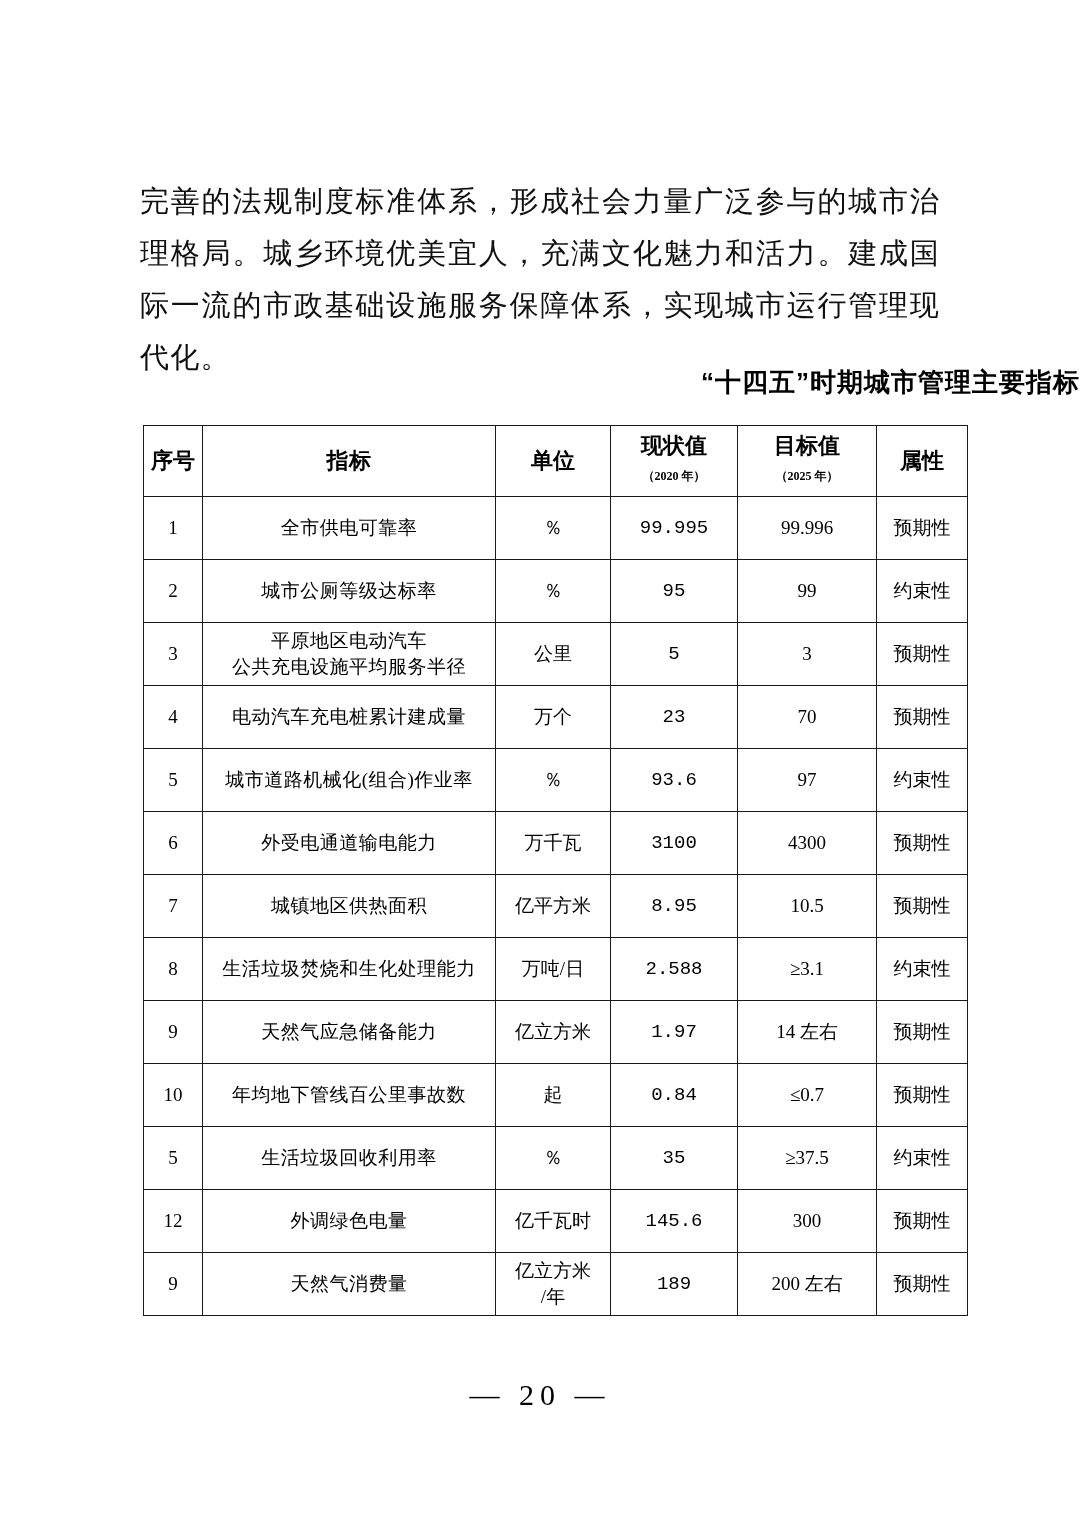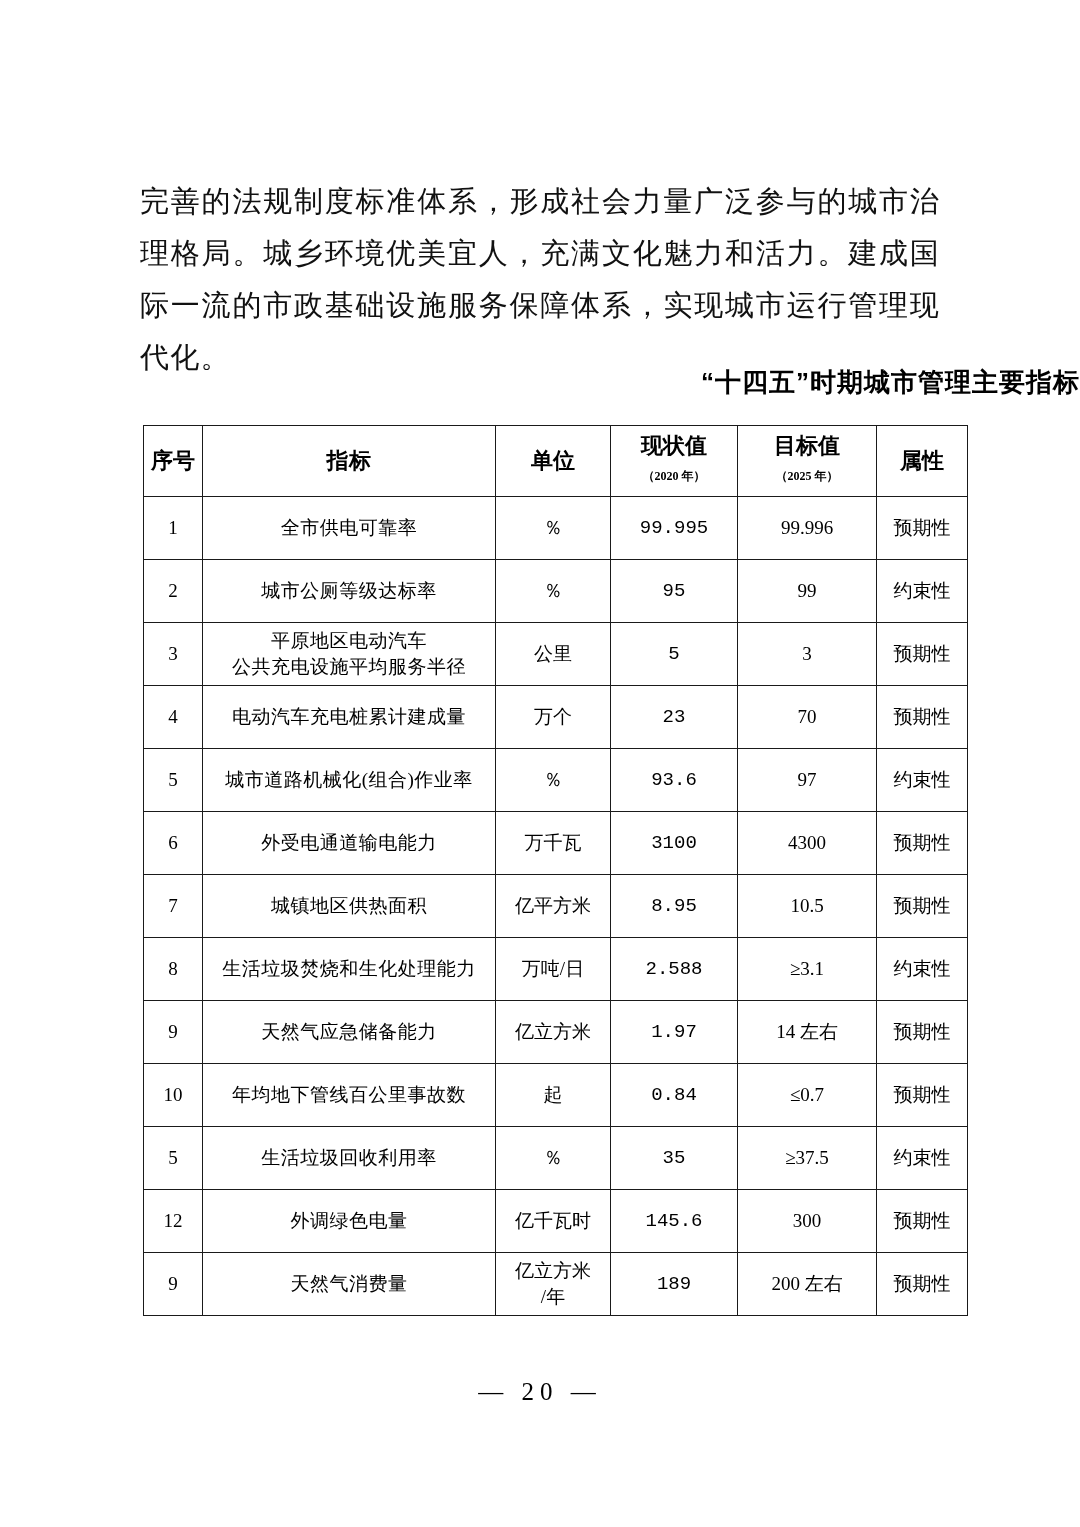--- a/index.html
+++ b/index.html
@@ -91,21 +91,21 @@
   td.c-tgt { width: 134px; font-size: 20px; }
   td.c-attr { width: 86px; font-size: 19px; }
   .two-line { line-height: 26px; font-size: 18px; }
   .page-number {
     position: absolute;
     left: 0;
     top: 1378px;
     width: 1080px;
     text-align: center;
     font-family: "Liberation Serif", serif;
-    font-size: 25px;
+    font-size: 30px;
     letter-spacing: 6px;
     color: #000;
   }
 </style>
 </head>
 <body>
 
 <div class="page">
 
   <div class="body-text">

